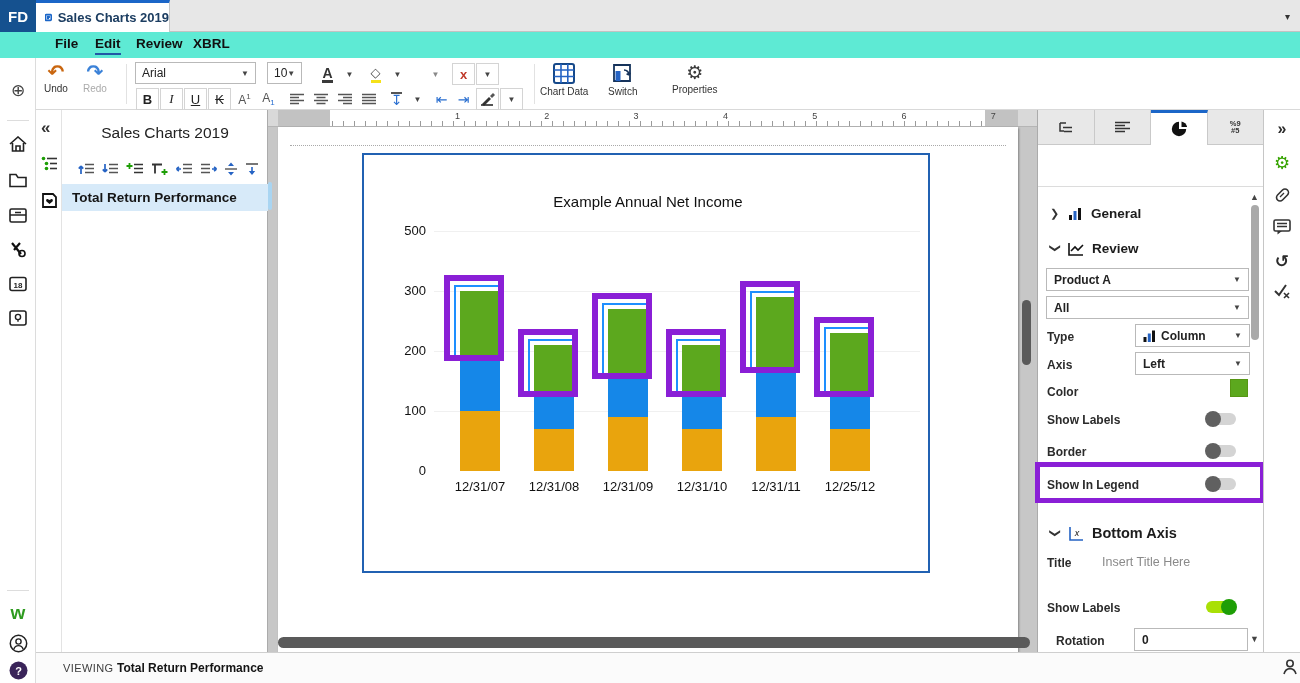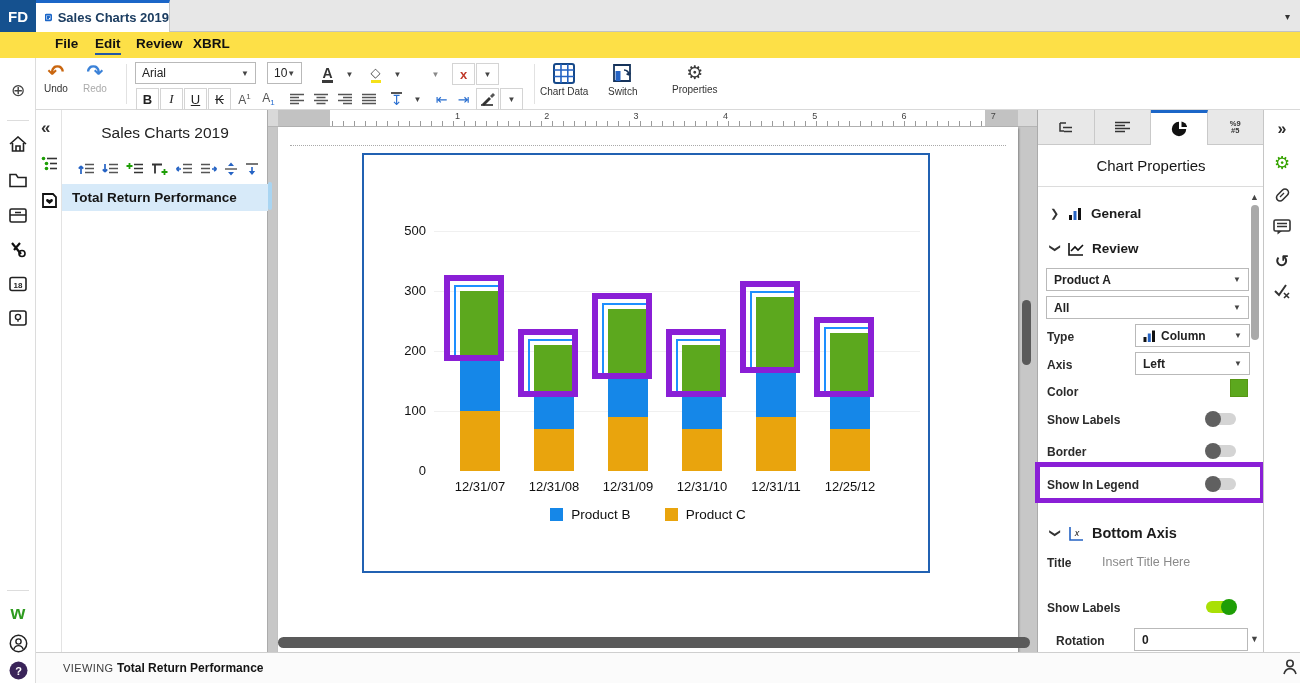--- a/index.html
+++ b/index.html
@@ -8,21 +8,21 @@
   .abs{position:absolute;}
   
   #topbar{left:0;top:0;width:1300px;height:32px;background:#E7E7E7;border-bottom:1px solid #C2C2C2;}
   #logo{left:0;top:0;width:36px;height:32px;background:#15518F;color:#fff;font-weight:bold;
     font-size:15px;display:flex;align-items:center;justify-content:center;}
   #doc-tab{left:36px;top:0;width:134px;height:32px;background:#fff;border-top:3px solid #1B66C8;
     border-right:1px solid #C6C6C6;display:flex;align-items:center;gap:6px;padding-left:9px;}
   #doc-tab .tab-label{font-size:13px;font-weight:bold;color:#1C3D61;white-space:nowrap;}
   #tabbar-caret{right:10px;top:11px;font-size:10px;color:#333;}
   
-  #menubar{left:0;top:32px;width:1300px;height:26px;background:#fde047;}
+  #menubar{left:0;top:32px;width:1300px;height:26px;background:#5eead4;}
   .menu-item{position:absolute;top:4px;font-size:13.5px;font-weight:bold;color:#111;}
   .menu-item.active{border-bottom:2px solid #2257A5;padding-bottom:2px;}
   
   #toolbar{left:0;top:58px;width:1300px;height:52px;background:#fff;border-bottom:1px solid #D9D9D9;}
   .tb-sep{position:absolute;top:6px;width:1px;height:40px;background:#E2E2E2;}
   .big-btn{position:absolute;top:5px;display:flex;flex-direction:column;align-items:center;gap:2px;cursor:pointer;}
   .big-btn .bb-label{font-size:10px;color:#333;white-space:nowrap;}
   .big-btn .bb-label.dim{color:#AAA;}
   .undo-glyph{font-size:20px;line-height:18px;color:#C9660F;font-weight:bold;}
   .redo-glyph{font-size:20px;line-height:18px;color:#3B82D8;font-weight:bold;}
@@ -384,20 +384,21 @@
           <span class="ruler-num" style="left: 712.8px;">7</span>
         </div>
     </div>
   </div>
   <div id="scroll-marker"></div>
 
   <div id="page" class="abs">
     <div id="margin-guide" class="abs"></div>
 
     <div id="chart-object" class="abs">
+      <div id="chart-title" class="abs">Example Annual Net Income</div>
       <div id="chart-plot">
           <div class="ytick" style="left: 22px; top: 308px;">0</div>
           <div class="gridline" style="top: 256px;"></div>
           <div class="ytick" style="left: 22px; top: 248px;">100</div>
           <div class="gridline" style="top: 196px;"></div>
           <div class="ytick" style="left: 22px; top: 188px;">200</div>
           <div class="gridline" style="top: 136px;"></div>
           <div class="ytick" style="left: 22px; top: 128px;">300</div>
           <div class="gridline" style="top: 76px;"></div>
           <div class="ytick" style="left: 22px; top: 68px;">500</div>
@@ -431,30 +432,20 @@
           <div class="sel-blue" style="left: 386px; top: 136px; width: 48px; height: 80px; border-color: rgb(30, 143, 255);"></div>
           <div class="sel-purple" style="left: 376px; top: 126px; width: 60px; height: 92px; border-color: rgb(138, 31, 214);"></div>
           <div class="xlabel" style="left: 375px; top: 324px;">12/31/11</div>
           <div class="bar-seg" style="left: 466px; top: 274px; width: 40px; height: 42px; background: rgb(233, 164, 13);"></div>
           <div class="bar-seg" style="left: 466px; top: 238px; width: 40px; height: 36px; background: rgb(21, 135, 232);"></div>
           <div class="bar-seg" style="left: 466px; top: 178px; width: 40px; height: 60px; background: rgb(92, 168, 30);"></div>
           <div class="sel-blue" style="left: 460px; top: 172px; width: 48px; height: 68px; border-color: rgb(30, 143, 255);"></div>
           <div class="sel-purple" style="left: 450px; top: 162px; width: 60px; height: 80px; border-color: rgb(138, 31, 214);"></div>
           <div class="xlabel" style="left: 449px; top: 324px;">12/25/12</div>
         </div>
-      <div id="chart-legend">
-          <div class="legend-entry">
-            <span class="legend-swatch" style="background: rgb(21, 135, 232);"></span>
-            <span>Product B</span>
-          </div>
-          <div class="legend-entry">
-            <span class="legend-swatch" style="background: rgb(233, 164, 13);"></span>
-            <span>Product C</span>
-          </div>
-        </div>
     </div>
   </div>
 
   <div id="v-scroll" class="abs"></div>
   <div id="h-scroll" class="abs"></div>
 </div>
 
 <div id="props-panel" class="abs">
   <div id="props-tabs">
     <div class="ptab">
@@ -470,21 +461,20 @@
     <div class="ptab active">
       <svg class="icon-svg" width="16" height="16" viewBox="0 0 16 16">
           <path d="M8 8 V0.8 A7.2 7.2 0 1 0 15.2 8 Z" fill="#111"></path>
           <path d="M9.5 6.5 V0.9 A7 7 0 0 1 15.1 6.5Z" fill="#111" transform="translate(1,-0.5)"></path>
         </svg>
       </div>
     <div class="ptab">
       <div style="font-size:7.5px;font-weight:bold;color:#333;line-height:7px;text-align:center">%9<br>#5</div>
       </div>
   </div>
-  <div id="props-title">Chart Properties</div>
   <div id="props-divider"></div>
 
   <div class="sec-row" style="left:12px;top:96px">
     <span class="sec-chev">❯</span>
     <svg class="icon-svg" width="15" height="13" viewBox="0 0 15 13">
         <rect x="1" y="8" width="3" height="5" fill="#111"></rect>
         <rect x="5.5" y="4" width="3" height="9" fill="#2563C4"></rect>
         <rect x="10" y="1" width="3" height="12" fill="#111"></rect>
       </svg>
     <span class="sec-label">General</span>

